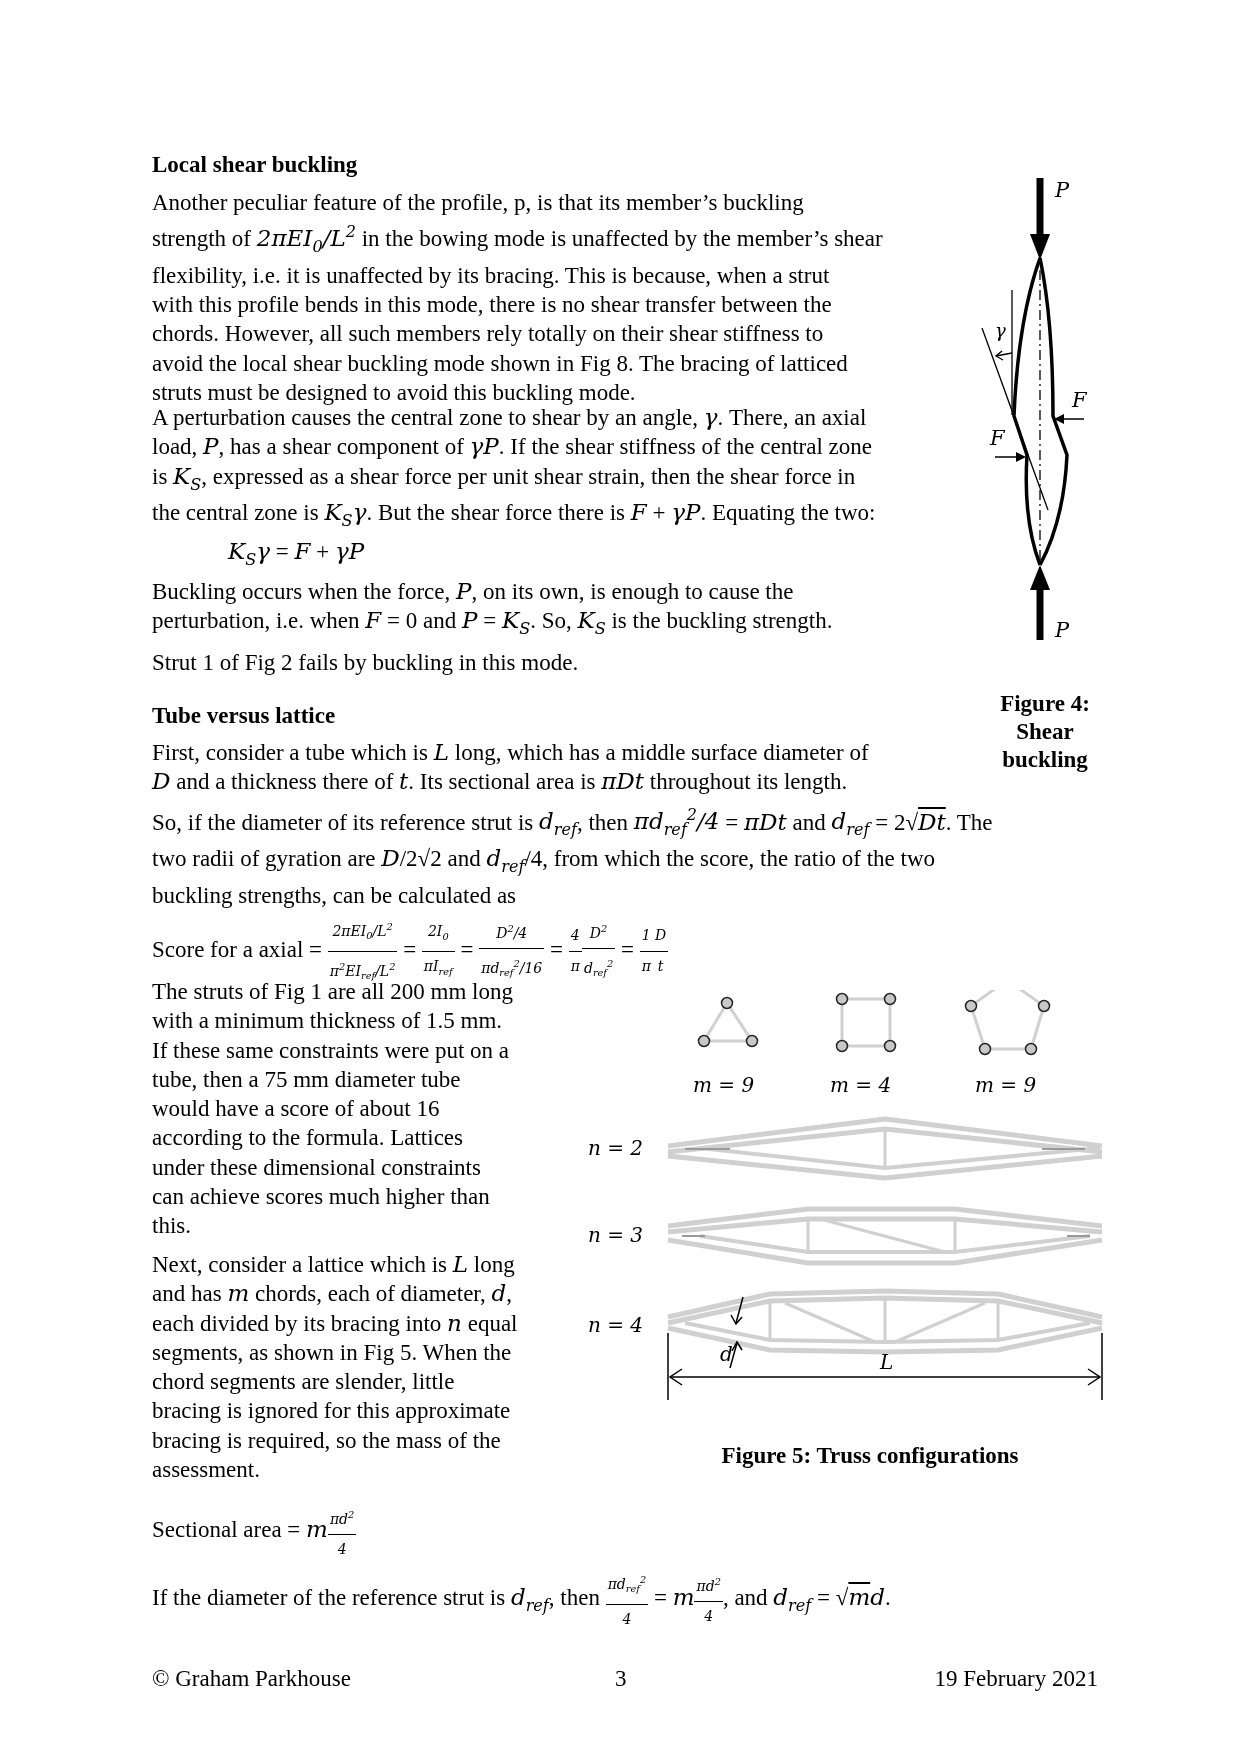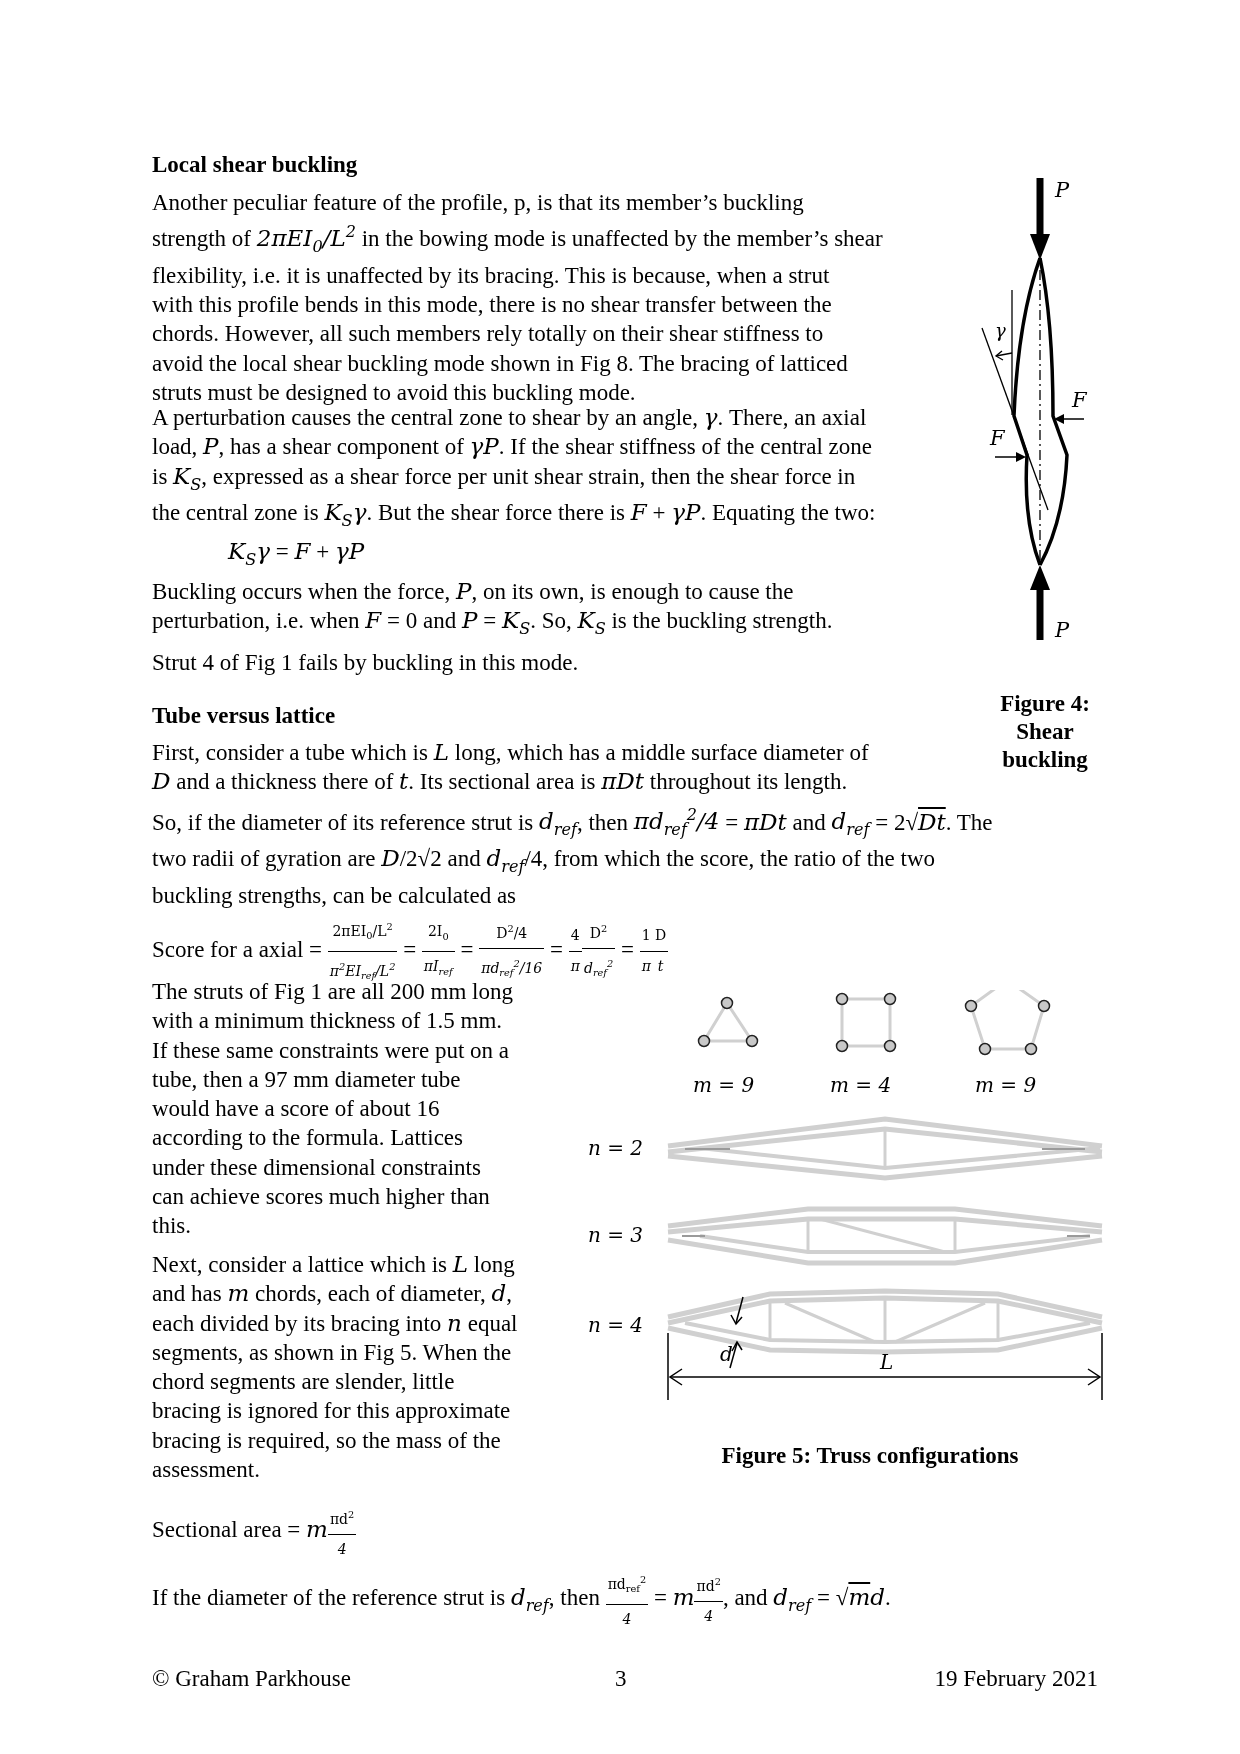--- a/index.html
+++ b/index.html
@@ -5,21 +5,21 @@
   html, body { margin: 0; padding: 0; background: #ffffff; }
   body { width: 1240px; height: 1754px; position: relative; overflow: hidden;
          font-family: "Liberation Serif", serif; color: #000; }
   .abs { position: absolute; }
   .h { font-weight: bold; font-size: 23px; }
   .p { font-size: 23px; line-height: 29.3px; }
   .i { font-style: italic; font-family: "DejaVu Serif", serif; font-size: 20px; }
   .m { font-family: "DejaVu Serif", serif; font-style: italic; }
   .cap { font-weight: bold; font-size: 23px; text-align: center; line-height: 28px; }
   .frac { display: inline-block; vertical-align: middle; text-align: center; font-family: "DejaVu Serif", serif; font-size: 14px; }
-  .frac .num { display: block; border-bottom: 1.3px solid #000; padding: 0 2px; }
+  .frac .num { display: block; border-bottom: 1.3px solid #000; padding: 0 2px; font-style: italic; }
   .frac .den { display: block; padding: 0 2px; font-style: italic; }
   sub, sup { font-size: 70%; }
   svg { position: absolute; }
 </style>
 </head>
 <body>
 
 <div class="abs h" style="left:152px; top:152px;">Local shear buckling</div>
 
 <div class="abs p" style="left:152px; top:188px; width:800px;">
@@ -41,21 +41,21 @@
 
 <div class="abs p" style="left:228px; top:537px;">
   <span class="m">K<sub>S</sub>γ</span> = <span class="m">F</span> + <span class="m">γP</span>
 </div>
 
 <div class="abs p" style="left:152px; top:577px; width:800px;">
   <div>Buckling occurs when the force, <span class="m">P</span>, on its own, is enough to cause the</div>
   <div>perturbation, i.e. when <span class="m">F</span> = 0 and <span class="m">P</span> = <span class="m">K<sub>S</sub></span>. So, <span class="m">K<sub>S</sub></span> is the buckling strength.</div>
 </div>
 
-<div class="abs p" style="left:152px; top:648px;">Strut 4 of Fig 1 fails by buckling in this mode.</div>
+<div class="abs p" style="left:152px; top:648px;">Strut 1 of Fig 2 fails by buckling in this mode.</div>
 
 <div class="abs" style="left:960px; top:170px; width:180px; height:480px;">
   <svg width="180" height="480" viewBox="0 0 180 480">
 
     <line x1="80" y1="8" x2="80" y2="70" stroke="#000" stroke-width="7"></line>
     <polygon points="70,64 90,64 80,90" fill="#000"></polygon>
 
     <line x1="80" y1="470" x2="80" y2="410" stroke="#000" stroke-width="7"></line>
     <polygon points="70,420 90,420 80,395" fill="#000"></polygon>
 
@@ -110,21 +110,21 @@
   =
   <span class="frac"><span class="num">4</span><span class="den">π</span></span><span class="frac"><span class="num">D<sup>2</sup></span><span class="den">d<sub>ref</sub><sup>2</sup></span></span>
   =
   <span class="frac"><span class="num">1</span><span class="den">π</span></span><span class="frac"><span class="num">D</span><span class="den">t</span></span>
 </div>
 
 <div class="abs p" style="left:152px; top:977px; width:420px;">
   <div>The struts of Fig 1 are all 200 mm long</div>
   <div>with a minimum thickness of 1.5 mm.</div>
   <div>If these same constraints were put on a</div>
-  <div>tube, then a 97 mm diameter tube</div>
+  <div>tube, then a 75 mm diameter tube</div>
   <div>would have a score of about 16</div>
   <div>according to the formula. Lattices</div>
   <div>under these dimensional constraints</div>
   <div>can achieve scores much higher than</div>
   <div>this.</div>
 </div>
 
 <div class="abs p" style="left:152px; top:1250px; width:420px;">
   <div>Next, consider a lattice which is <span class="m">L</span> long</div>
   <div>and has <span class="m">m</span> chords, each of diameter, <span class="m">d</span>,</div>

